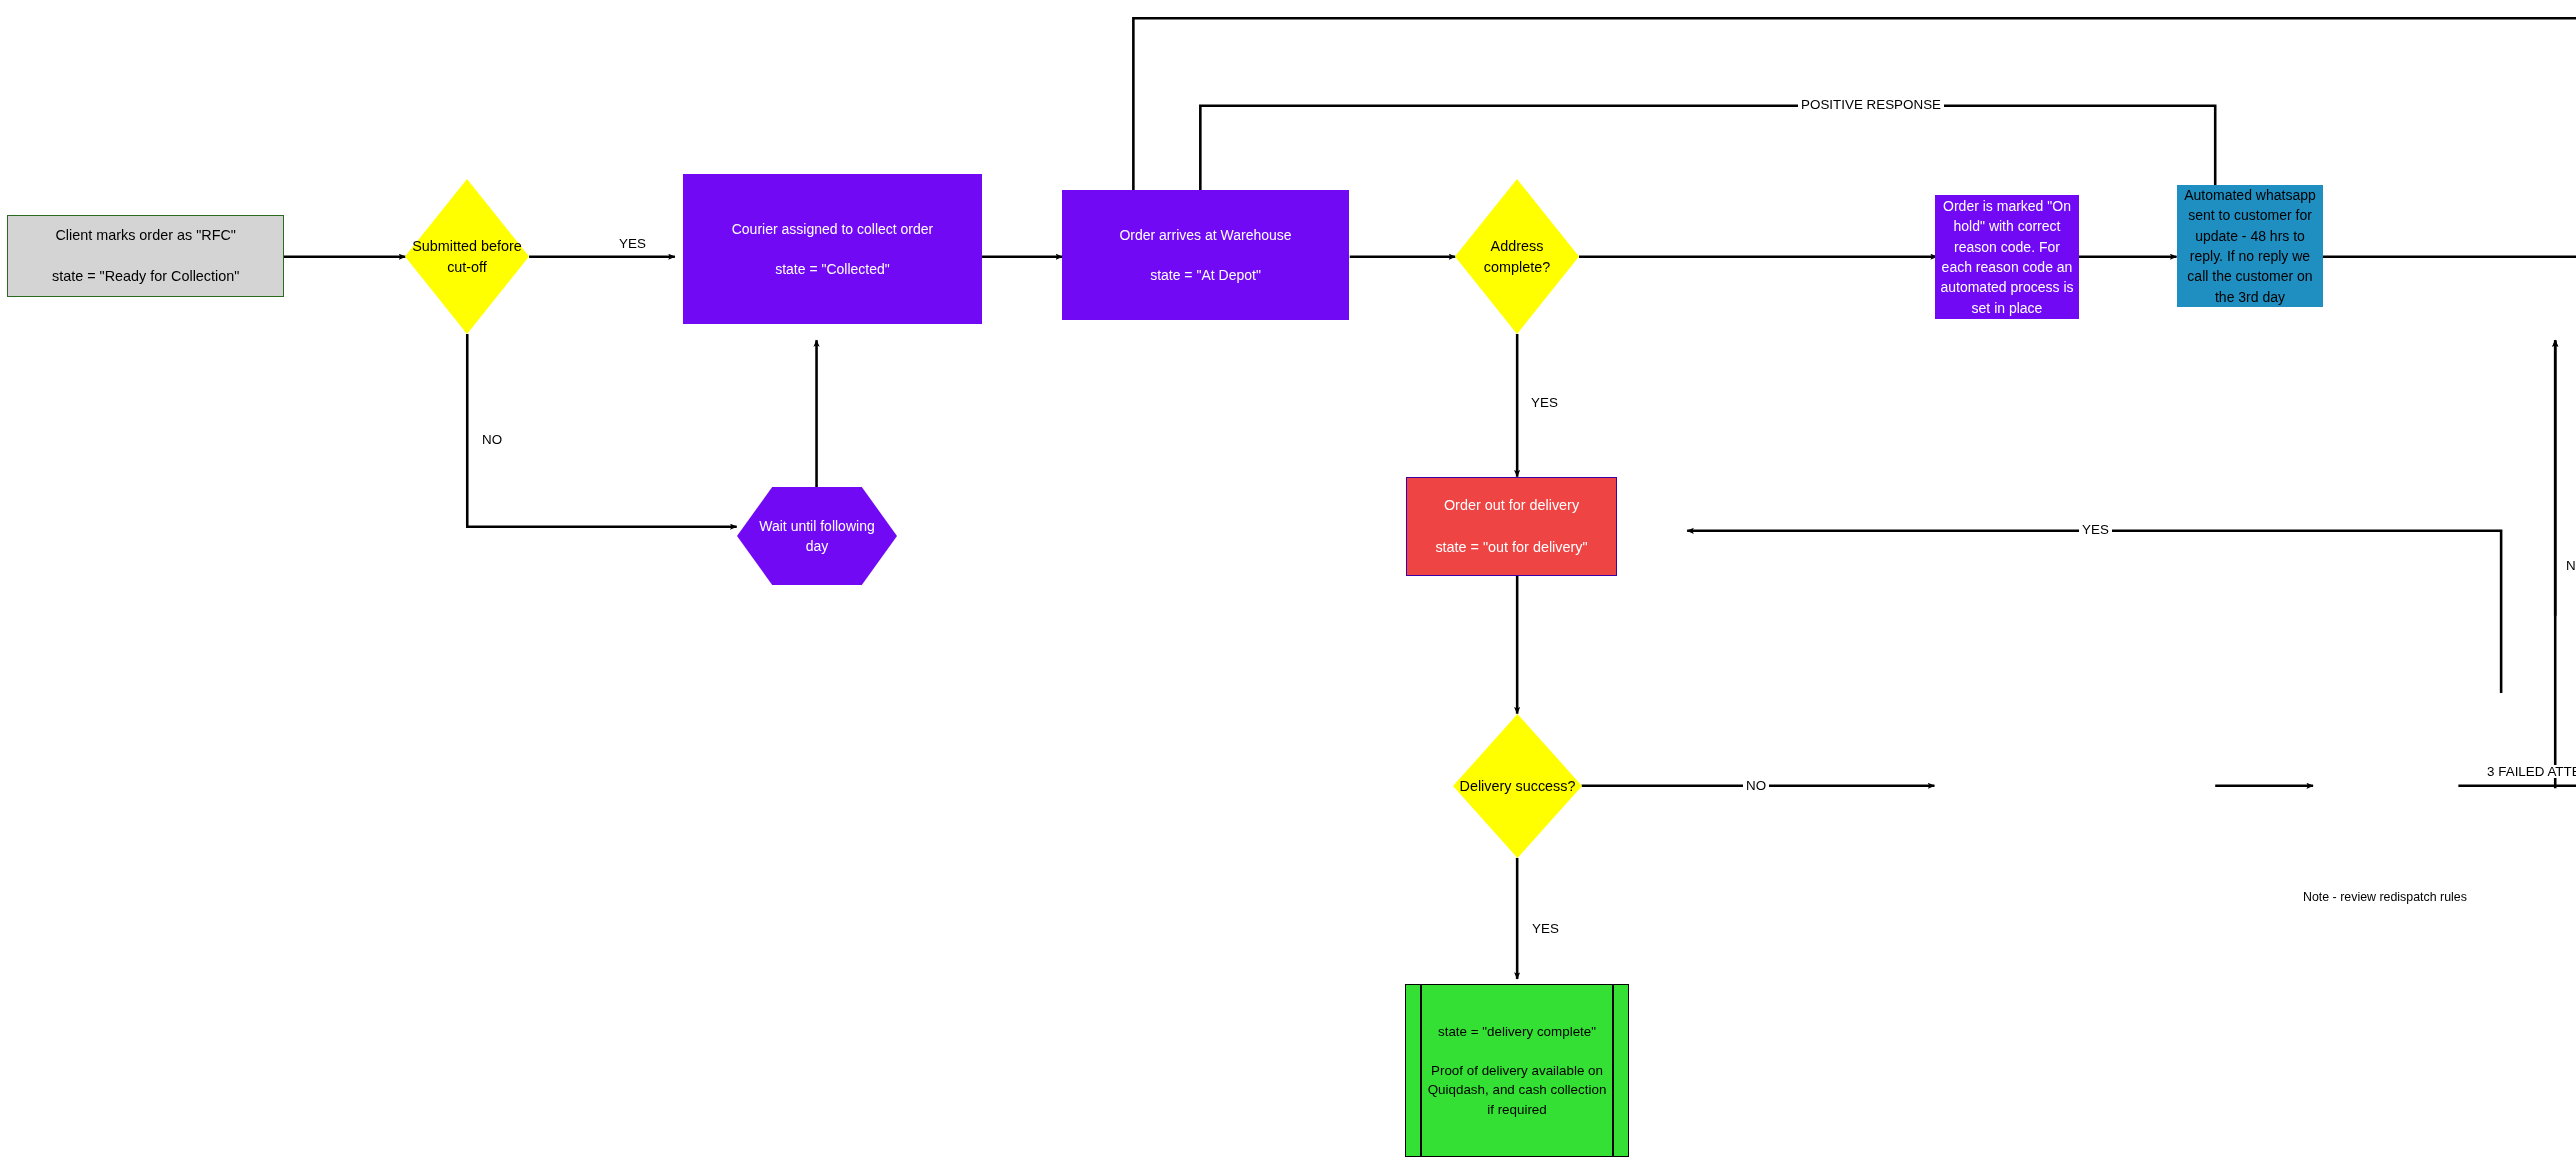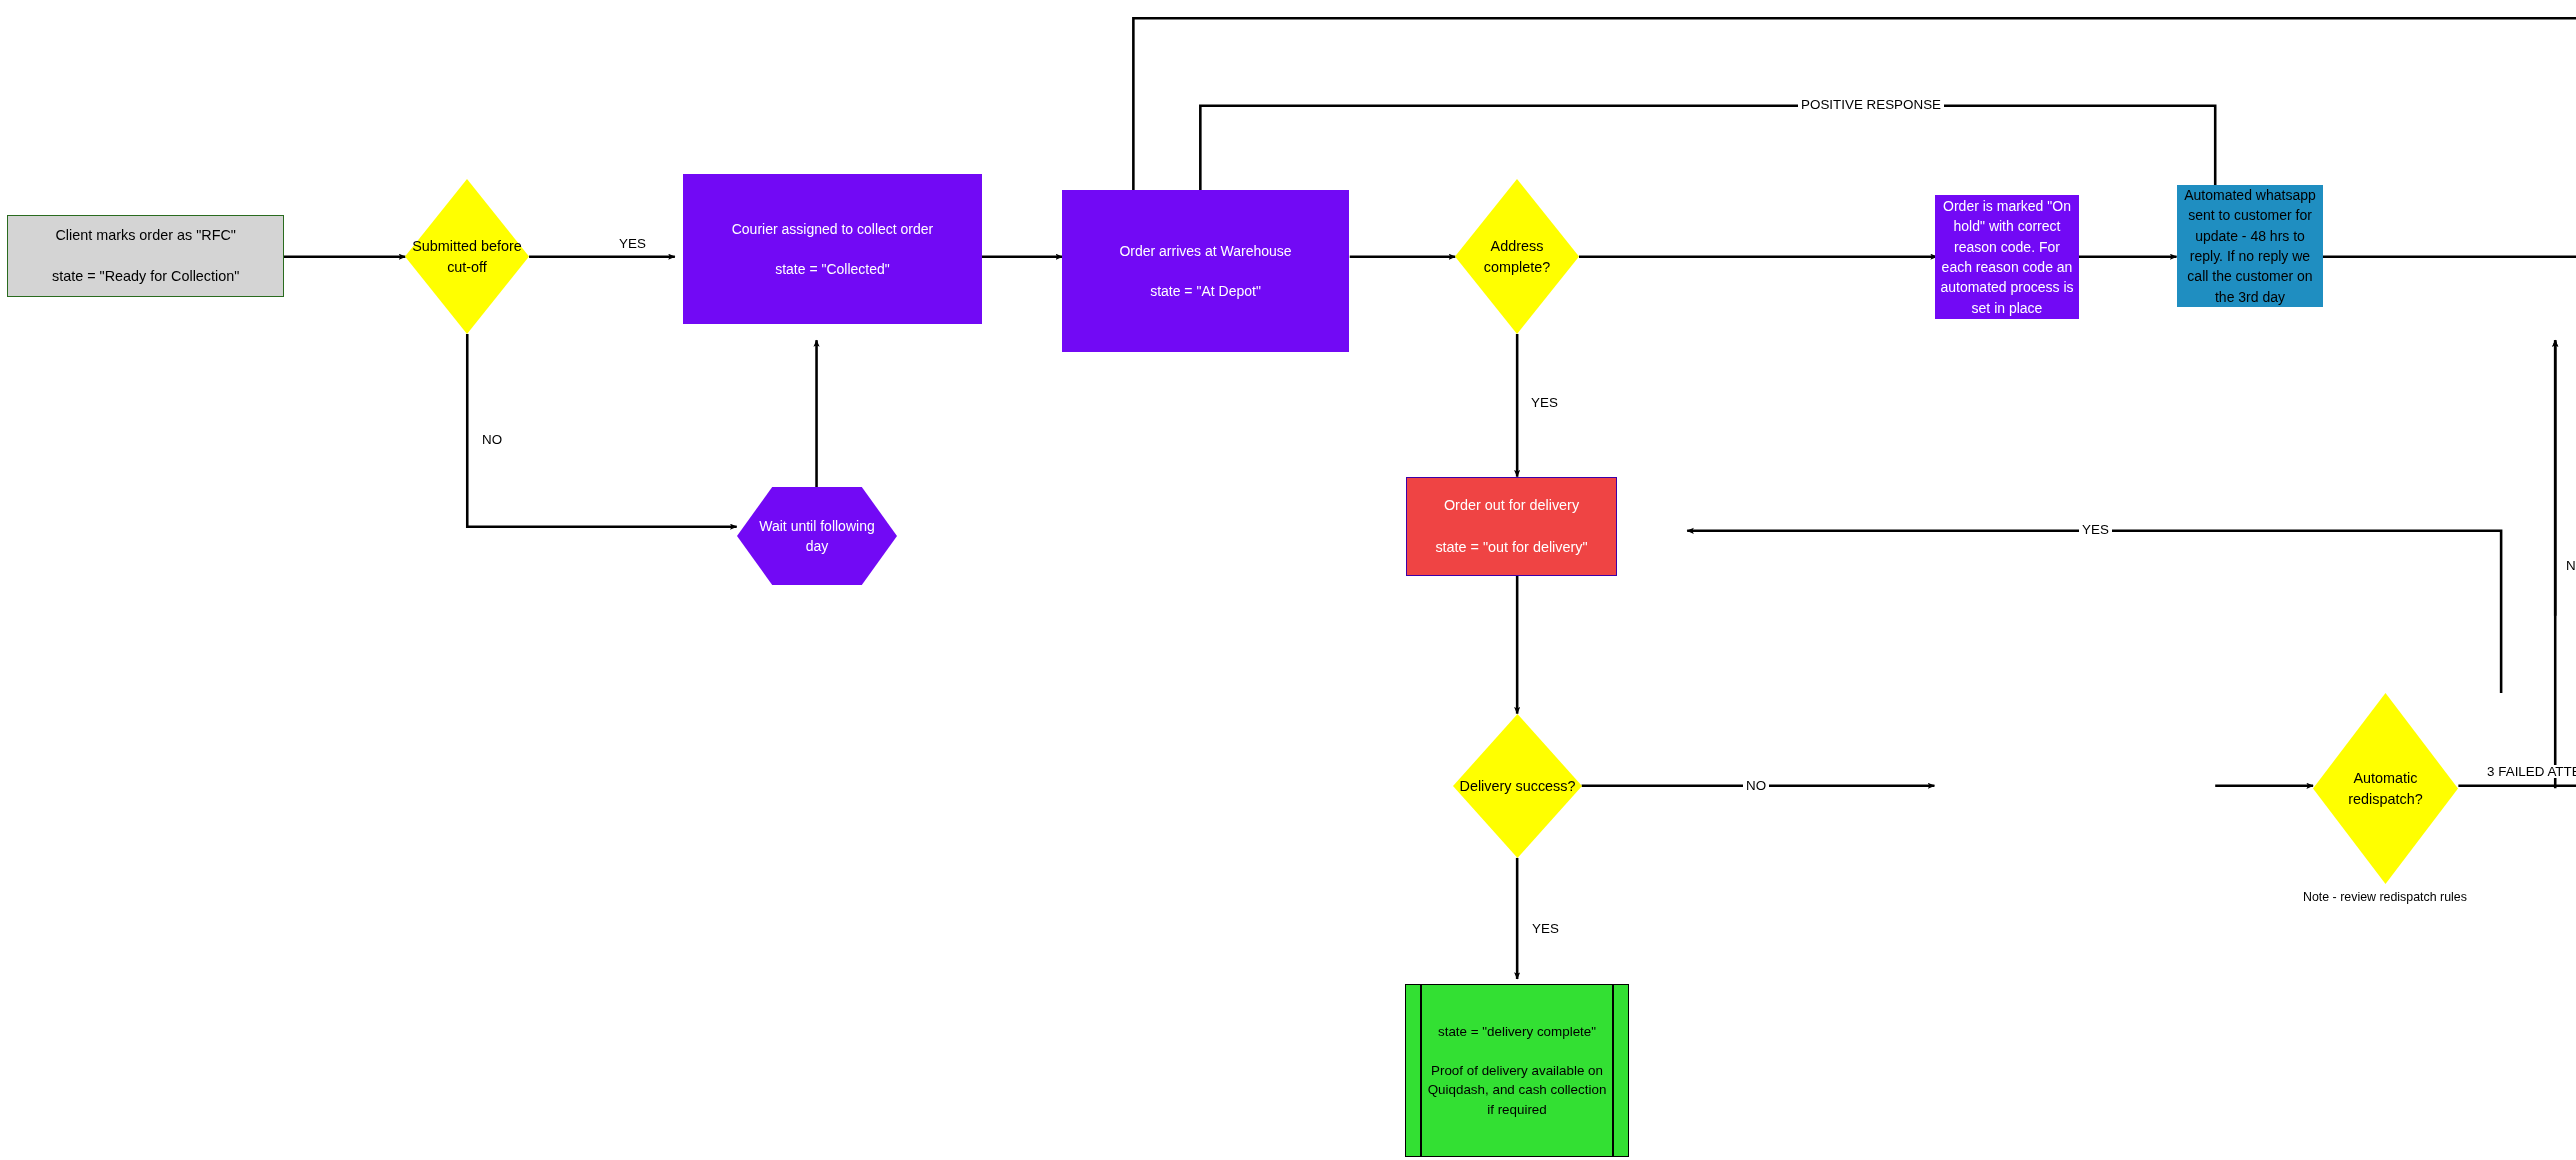--- a/index.html
+++ b/index.html
@@ -207,21 +207,21 @@
     <div class="label">Wait until following
 day</div>
   </div>
 
   <div class="node process" style="left:683px; top:174px; width:299px; height:150px;">
     <div class="label">Courier assigned to collect order
 
 state = "Collected"</div>
   </div>
 
-  <div class="node process" style="left:1062px; top:190px; width:287px; height:162px;">
+  <div class="node process" style="left:1062px; top:190px; width:287px; height:130px;">
     <div class="label">Order arrives at Warehouse
 
 state = "At Depot"</div>
   </div>
 
   <div class="node decision" style="left:1455px; top:179px; width:124px; height:155px;">
     <div class="diamond-bg"></div>
     <div class="label">Address complete?</div>
   </div>
 
@@ -238,25 +238,20 @@
 
 state = "out for delivery"</div>
   </div>
 
   <div class="node decision" style="left:1453px; top:714px; width:129px; height:144px;">
     <div class="diamond-bg"></div>
     <div class="label">Delivery success?</div>
   </div>
 
 
-  <div class="node decision" style="left:2313px; top:693px; width:145px; height:191px;">
-    <div class="diamond-bg"></div>
-    <div class="label">Automatic
-redispatch?</div>
-  </div>
 
   <div class="node predefined" style="left:1405px; top:984px; width:224px; height:173px;">
     <div class="bar-l"></div>
     <div class="bar-r"></div>
     <div class="label">state = "delivery complete"
 
 Proof of delivery available on Quiqdash, and cash collection if required</div>
   </div>
 
   <div class="edge-label" style="left:616px; top:237px;">YES</div>

